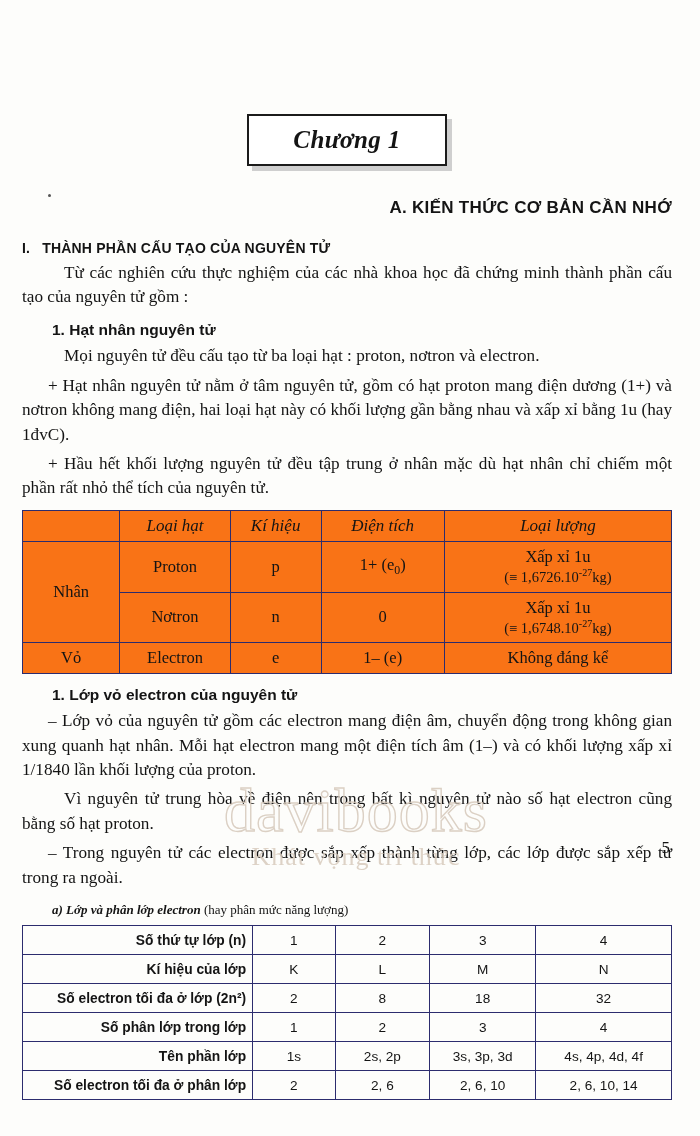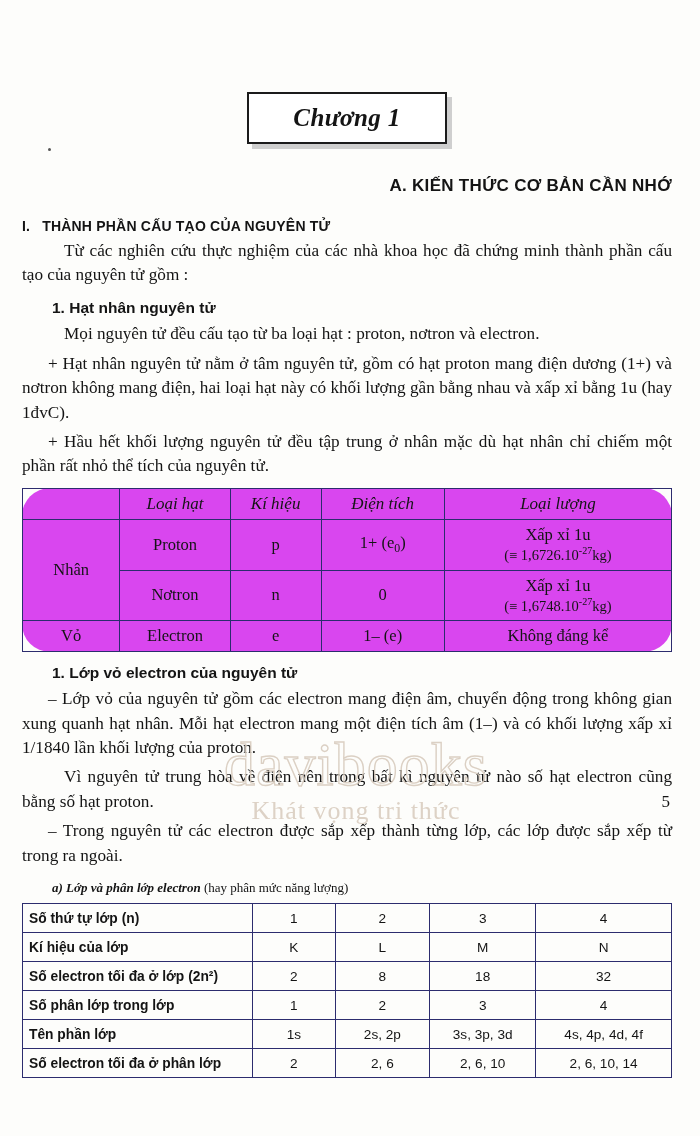--- a/index.html
+++ b/index.html
@@ -13,21 +13,22 @@
     font-family: "Liberation Serif", serif;
     color: #141414;
     position: relative;
     overflow: hidden;
   }
   .page {
     position: relative;
     width: 700px;
     height: 864px;
     box-sizing: border-box;
-    padding: 82px 28px 20px 22px;
+    padding: 58px 28px 20px 22px;
+    margin-top: 46px;
   }
 
   
   .chapter-box-wrap {
     display: flex;
     justify-content: center;
     margin-top: 10px;
   }
   .chapter-box {
     position: relative;
@@ -96,22 +97,21 @@
     text-align: justify;
   }
   p.indent { text-indent: 42px; }
   p.dash { text-indent: 26px; }
 
   
   table.tbl {
     border-collapse: collapse;
     width: 100%;
     margin-top: 9px;
-    background: #d946ef;
-    border-radius: 28px;
+    background: #f97316;
   }
   table.tbl td, table.tbl th {
     border: 1px solid #2c2c6e;
     text-align: center;
     vertical-align: middle;
     font-size: 16.5px;
     padding: 5px 4px;
   }
   table.tbl thead td {
     font-style: italic;
@@ -138,21 +138,21 @@
   table.tbl2 td {
     border: 1px solid #2c2c6e;
     font-family: "Liberation Sans", sans-serif;
     font-size: 13.6px;
     padding: 5px 6px;
     text-align: center;
     vertical-align: middle;
     height: 18px;
   }
   table.tbl2 td.rowhead {
-    text-align: left;
+    text-align: right;
     font-weight: bold;
     font-size: 13.8px;
     padding-left: 6px;
   }
 
   
   .watermark {
     position: absolute;
     left: 12px; right: 0;
     bottom: 38px;

